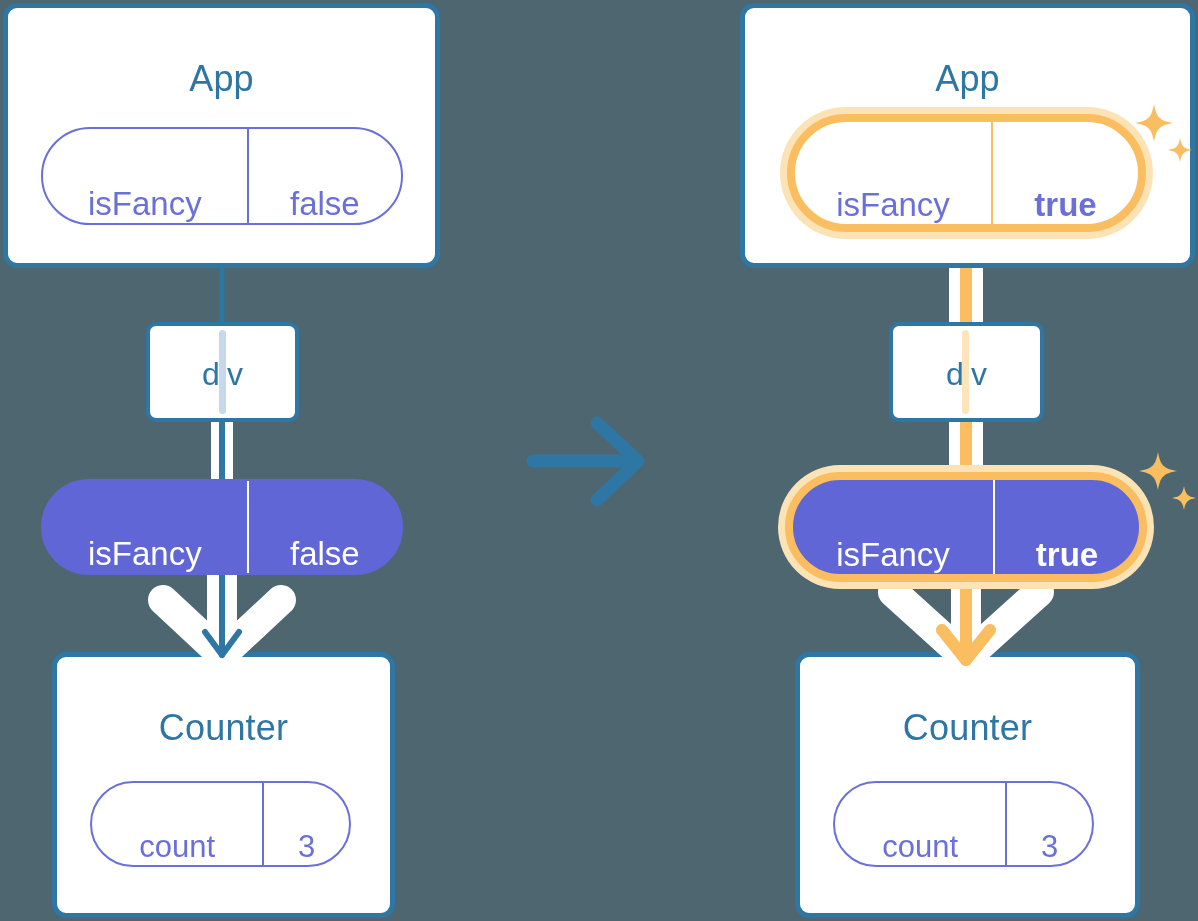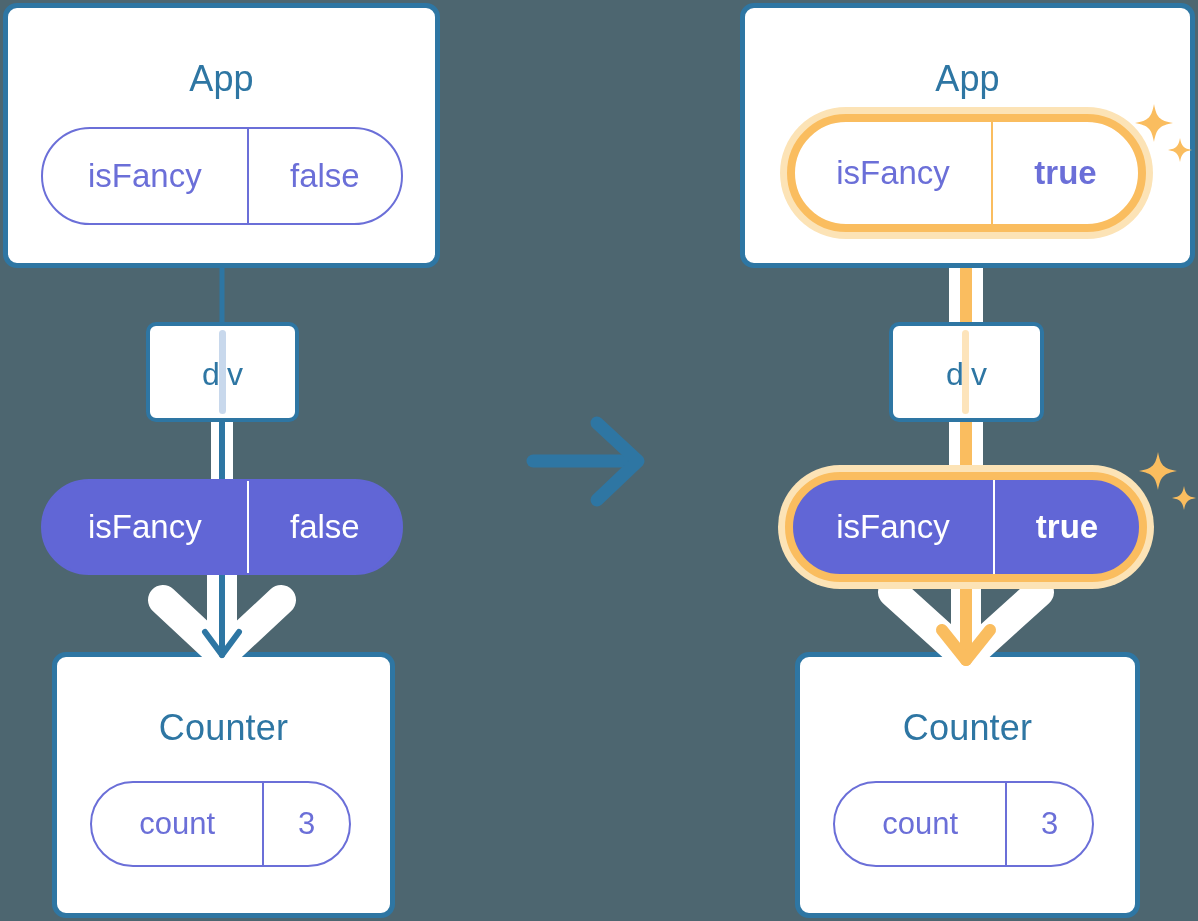--- a/index.html
+++ b/index.html
@@ -70,21 +70,21 @@
   .pill {
     position: absolute;
     display: flex;
     align-items: stretch;
     border-radius: 999px;
     overflow: hidden;
     z-index: 6;
   }
   .pill .cell {
     display: flex;
-    align-items: center;
+    align-items: flex-end;
     justify-content: center;
     white-space: nowrap;
   }
   .pill .cell span { display: block; }
 
   
   .pill.outline {
     background: #ffffff;
     border: 2px solid #6b6fd8;
   }

